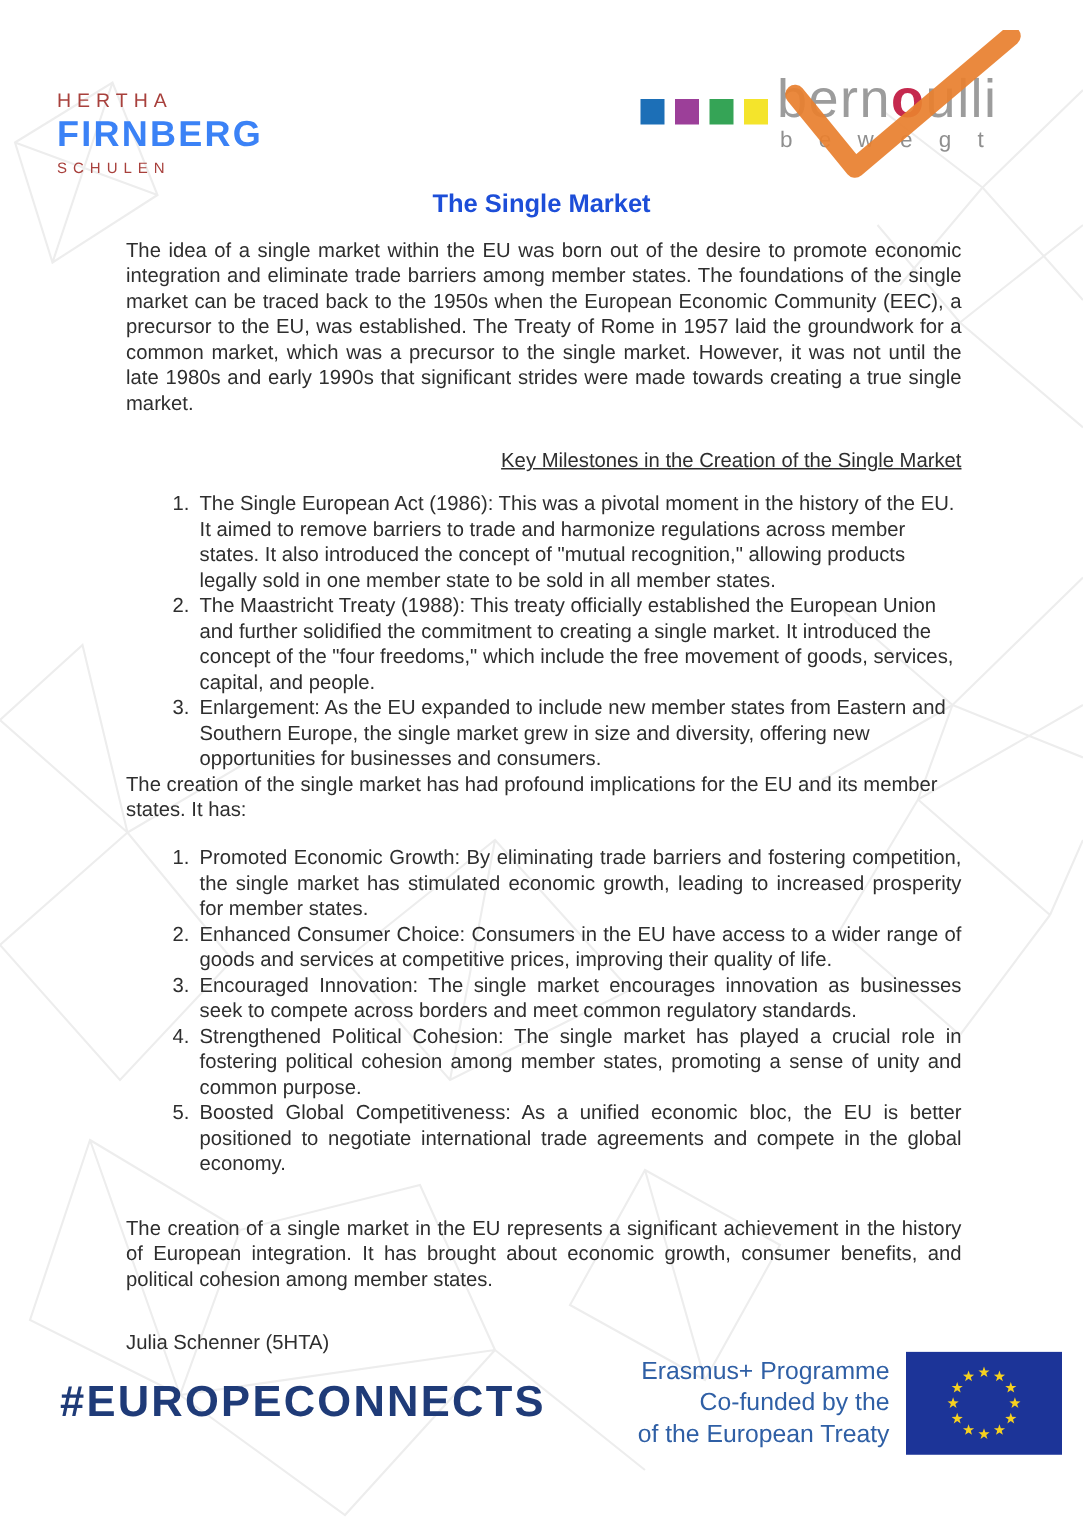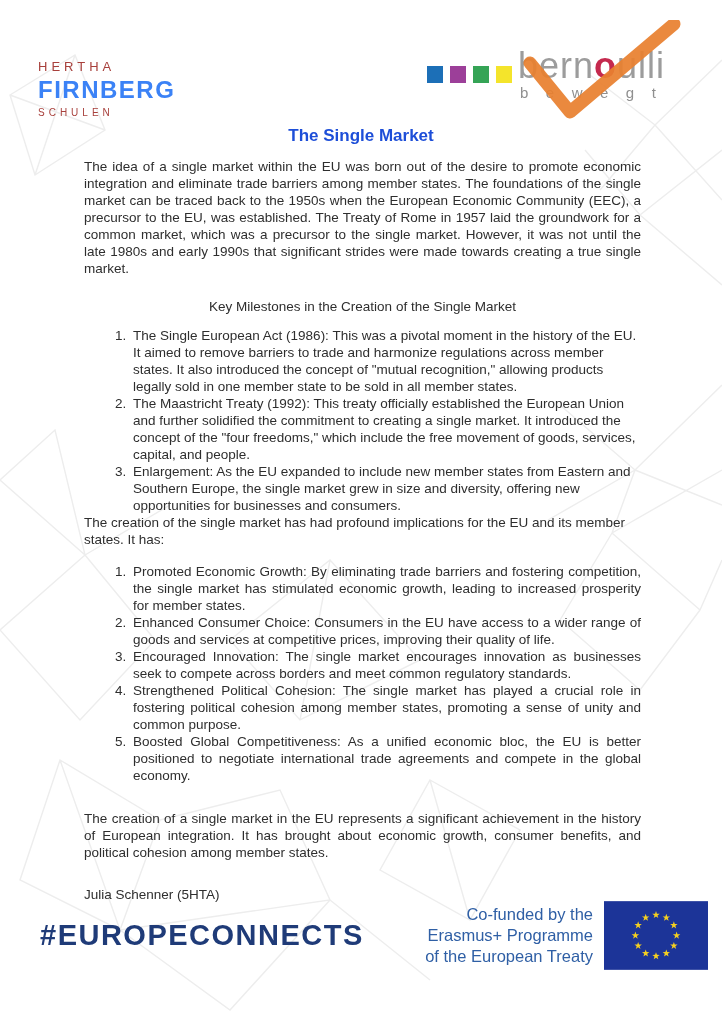--- a/index.html
+++ b/index.html
@@ -20,22 +20,22 @@
   .logo-school .l2{font-size:24px;letter-spacing:1.5px;color:#3b82f6;font-weight:700;margin-top:5px;}
   .logo-school .l3{font-size:10px;letter-spacing:4px;color:#a8403c;font-weight:500;margin-top:6px;}
   .logo-bernoulli{position:absolute;right:10px;top:20px;width:292px;height:104px;}
 
   
   .doc-title{position:absolute;top:126px;left:0;width:100%;text-align:center;
     font-size:17px;font-weight:700;color:#1d4ed8;}
   .doc-body{position:absolute;top:158px;left:84px;width:557px;
     font-size:13.5px;line-height:17px;text-align:justify;}
   .doc-body p{margin:0;}
-  .sec-heading{font-size:13.5px;font-weight:400;
-    margin:21px 0 0 0;text-align:center;}
+  .sec-heading{font-size:13.5px;font-weight:400;text-decoration:underline;
+    margin:21px 0 0 0;text-align:right;}
   ol{margin:12px 0 0 0;padding-left:46px;}
   ol li{padding-left:3px;margin:0;}
   .list-left{text-align:left;}
   .list-just{text-align:justify;margin-top:15px;}
   .conclusion{margin-top:26px !important;}
   .author{margin-top:25px !important;text-align:left;}
 
   
   .footer{position:absolute;left:0;top:901px;width:722px;display:flex;align-items:center;z-index:1;}
   .hashtag{margin-left:40px;font-size:29px;font-weight:700;letter-spacing:1.5px;color:#1f3b78;text-align:right;}
@@ -79,21 +79,21 @@
 
   <div class="doc-title">The Single Market</div>
 
   <div class="doc-body">
 
     <p>The idea of a single market within the EU was born out of the desire to promote economic integration and eliminate trade barriers among member states. The foundations of the single market can be traced back to the 1950s when the European Economic Community (EEC), a precursor to the EU, was established. The Treaty of Rome in 1957 laid the groundwork for a common market, which was a precursor to the single market. However, it was not until the late 1980s and early 1990s that significant strides were made towards creating a true single market.</p>
 
     <div class="sec-heading">Key Milestones in the Creation of the Single Market</div>
     <ol class="list-left">
       <li>The Single European Act (1986): This was a pivotal moment in the history of the EU. It aimed to remove barriers to trade and harmonize regulations across member states. It also introduced the concept of "mutual recognition," allowing products legally sold in one member state to be sold in all member states.</li>
-      <li>The Maastricht Treaty (1992): This treaty officially established the European Union and further solidified the commitment to creating a single market. It introduced the concept of the "four freedoms," which include the free movement of goods, services, capital, and people.</li>
+      <li>The Maastricht Treaty (1988): This treaty officially established the European Union and further solidified the commitment to creating a single market. It introduced the concept of the "four freedoms," which include the free movement of goods, services, capital, and people.</li>
       <li>Enlargement: As the EU expanded to include new member states from Eastern and Southern Europe, the single market grew in size and diversity, offering new opportunities for businesses and consumers.</li>
     </ol>
 
     <p style="text-align:left;">The creation of the single market has had profound implications for the EU and its member states. It has:</p>
     <ol class="list-just">
       <li>Promoted Economic Growth: By eliminating trade barriers and fostering competition, the single market has stimulated economic growth, leading to increased prosperity for member states.</li>
       <li>Enhanced Consumer Choice: Consumers in the EU have access to a wider range of goods and services at competitive prices, improving their quality of life.</li>
       <li>Encouraged Innovation: The single market encourages innovation as businesses seek to compete across borders and meet common regulatory standards.</li>
       <li>Strengthened Political Cohesion: The single market has played a crucial role in fostering political cohesion among member states, promoting a sense of unity and common purpose.</li>
       <li>Boosted Global Competitiveness: As a unified economic bloc, the EU is better positioned to negotiate international trade agreements and compete in the global economy.</li>
@@ -101,22 +101,22 @@
 
     <p class="conclusion">The creation of a single market in the EU represents a significant achievement in the history of European integration. It has brought about economic growth, consumer benefits, and political cohesion among member states.</p>
 
     <p class="author">Julia Schenner (5HTA)</p>
   </div>
 
   <div class="footer">
     <div class="hashtag">#EUROPECONNECTS</div>
     <div class="funding">
       <div class="funding-text">
+        <div>Erasmus+ Programme</div>
         <div>Co-funded by the</div>
-        <div>Erasmus+ Programme</div>
         <div>of the European Treaty</div>
       </div>
       <svg class="eu-flag" viewBox="0 0 106 70">
         <defs>
           <path id="star" d="M0,-4 L0.94,-1.29 L3.80,-1.24 L1.52,0.49 L2.35,3.24 L0,1.6 L-2.35,3.24 L-1.52,0.49 L-3.80,-1.24 L-0.94,-1.29 Z" fill="#f5d020"></path>
         </defs>
         <rect x="0" y="0" width="106" height="70" fill="#1c3498"></rect>
         <use href="#star" x="53" y="14"></use>
         <use href="#star" x="63.5" y="16.8"></use>
         <use href="#star" x="71.2" y="24.5"></use>

